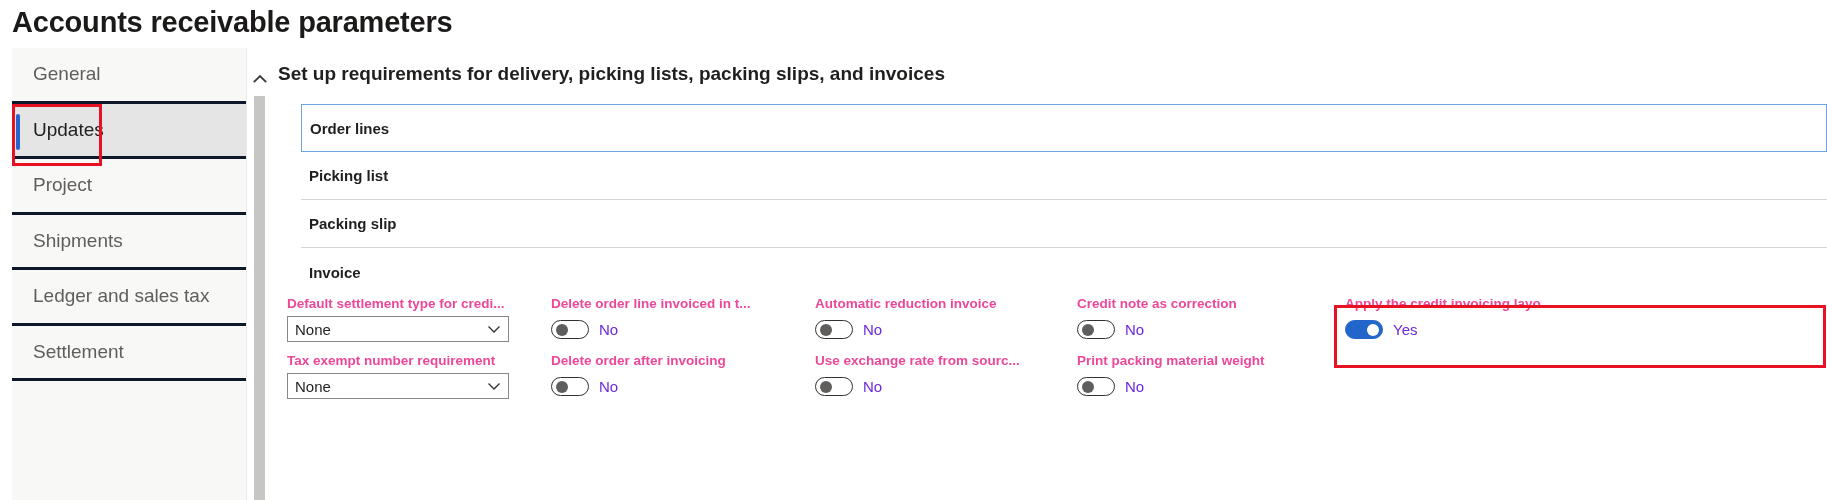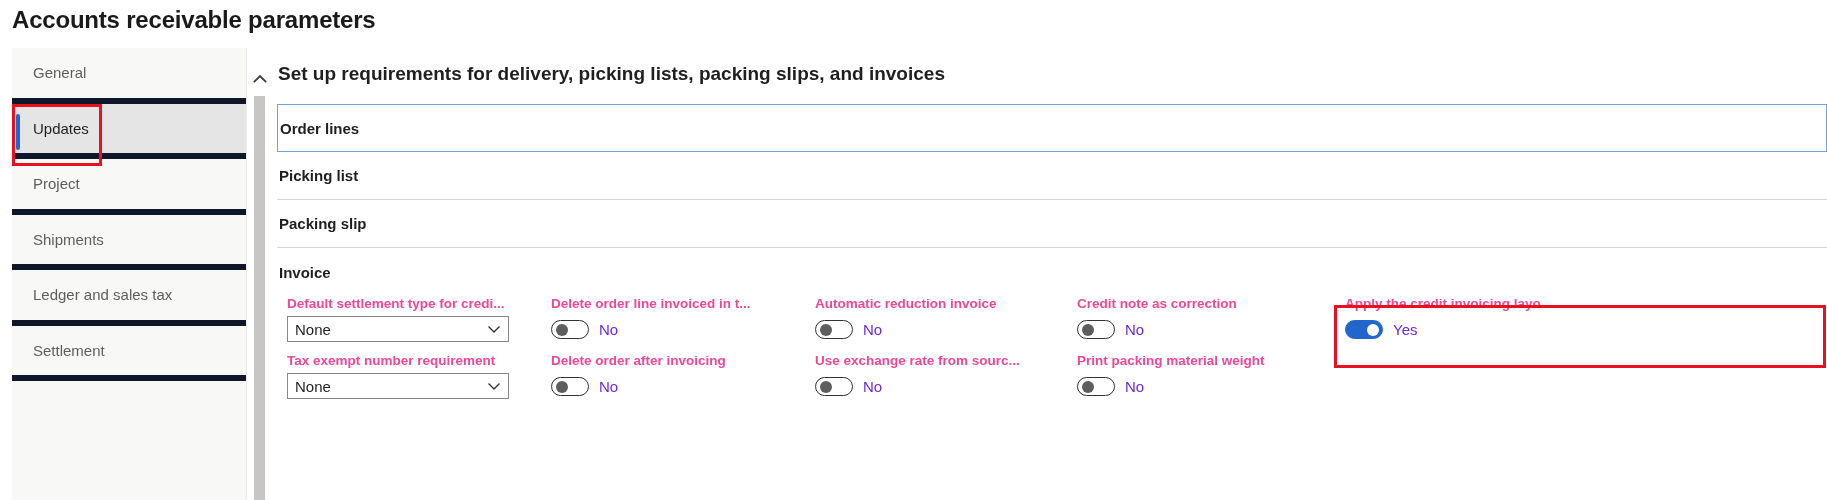--- a/index.html
+++ b/index.html
@@ -19,46 +19,46 @@
   
   .page-title-bar {
     position: absolute;
     left: 0; top: 0;
     width: 1827px; height: 48px;
     background: #ffffff;
   }
   .page-title {
     position: absolute;
     left: 12px; top: 6px;
-    font-size: 24px;
+    font-size: 29px;
     font-weight: 600;
     color: #1b1a19;
     letter-spacing: -0.2px;
     white-space: nowrap;
   }
 
   
   .left-nav {
     position: absolute;
     left: 12px; top: 48px;
     width: 235px; height: 452px;
     background: #f8f8f7;
     border-right: 1px solid #edebe9;
   }
   .nav-item {
     position: relative;
     height: 55.5px;
     display: flex;
     align-items: center;
     padding-left: 21px;
-    font-size: 15px;
+    font-size: 19px;
     color: #605e5c;
     background: transparent;
     cursor: pointer;
-    border-bottom: 6px solid #0f172a;
+    border-bottom: 3px solid #0f172a;
   }
   .nav-item.selected {
     background: #e5e5e5;
     color: #201f1e;
   }
   .nav-item.selected::before {
     content: "";
     position: absolute;
     left: 4px; top: 10px;
     width: 4px; height: 36px;
@@ -123,27 +123,28 @@
     position: absolute;
     left: 4px; top: 56px;
     right: 0;
     width: 1550px;
   }
   .acc-row {
     position: relative;
     height: 48px;
     display: flex;
     align-items: center;
-    padding-left: 2px;
+    padding-left: 8px;
     font-size: 15px;
     font-weight: 600;
     color: #201f1e;
     border-bottom: 1px solid #d6d3d1;
     cursor: pointer;
     background: #ffffff;
+    margin-left: 24px;
   }
   .acc-row.focused {
     border: 1px solid #6fa3e0;
     border-bottom: 1px solid #6fa3e0;
   }
   .acc-row.open {
     border-bottom: none;
   }
 
   

